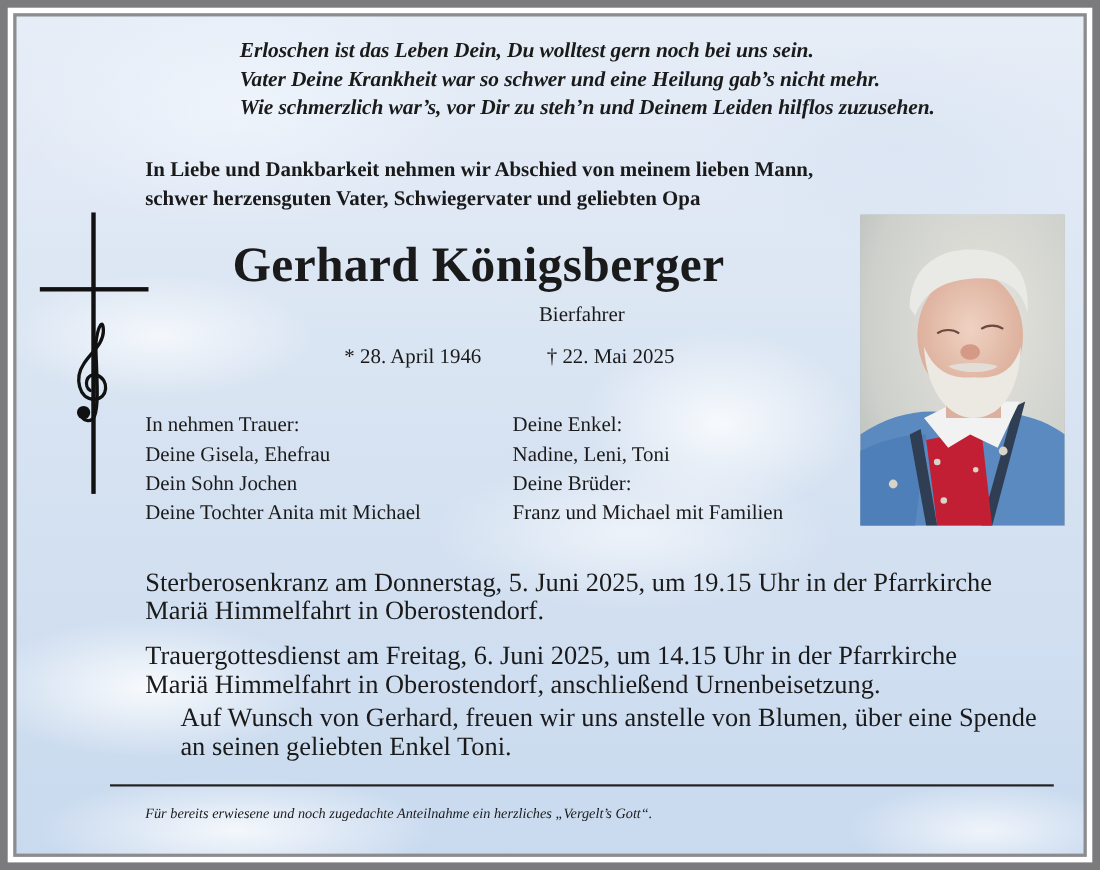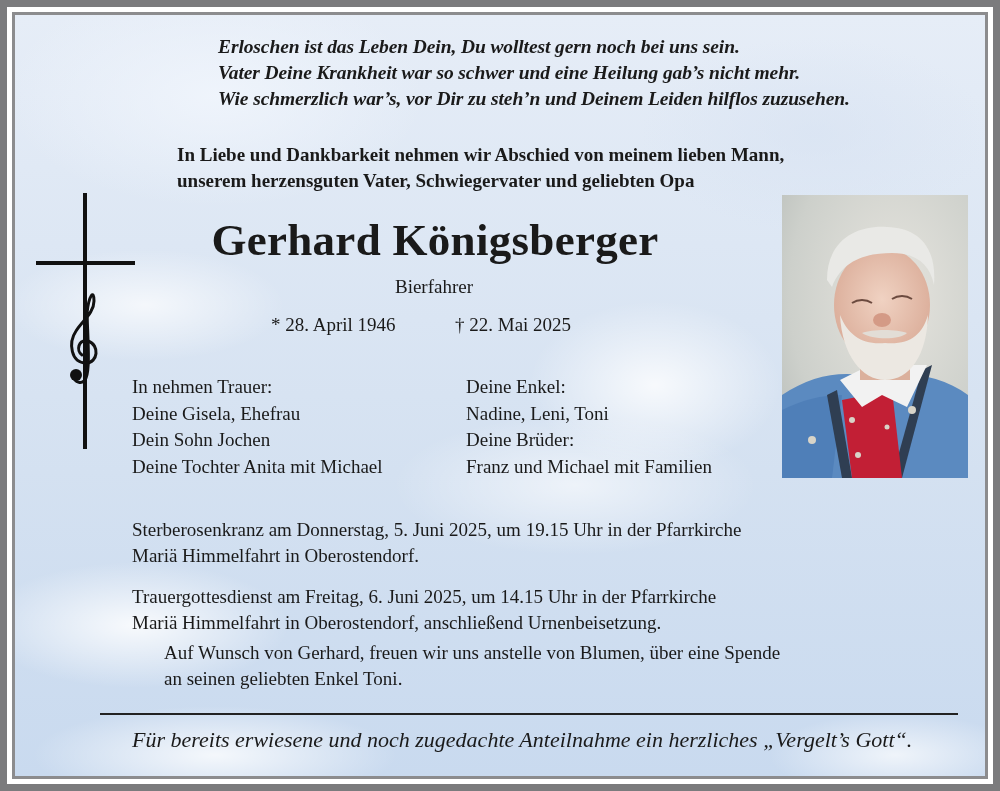--- a/index.html
+++ b/index.html
@@ -28,50 +28,50 @@
         radial-gradient(ellipse 250px 140px at 800px 120px, rgba(215,226,242,0.6), rgba(215,226,242,0) 70%),
         linear-gradient(180deg, #e6edf7 0%, #dde7f4 30%, #d4e1f1 60%, #c9daef 100%);
     }
 
     .text-block { position: absolute; font-size: 19px; line-height: 26px; white-space: nowrap; font-weight: bold; }
 
     .poem {
       left: 218px; top: 34px; font-style: italic; font-size: 19.5px; line-height: 26px;
       letter-spacing: -0.1px;
     }
-    .intro { left: 132px; top: 142px; margin-left: 45px; }
+    .intro { left: 132px; top: 142px; }
 
     .name {
       position: absolute; left: 190px; top: 212px; width: 490px; text-align: center;
       font-weight: bold; font-size: 45px; line-height: 56px; color: #1a1a1a; white-space: nowrap;
       letter-spacing: 0.3px;
       font-family: Liberation Serif, serif;
     }
     .occupation {
-      position: absolute; left: 300px; top: 275px; width: 268px; text-align: center;
+      position: absolute; left: 300px; top: 275px; width: 268px; text-align: right;
       font-size: 19px; line-height: 24px;
     }
-    .dates { position: absolute; top: 313px; font-size: 19px; line-height: 24px; white-space: nowrap; }
+    .dates { position: absolute; top: 313px; font-size: 19px; line-height: 24px; white-space: nowrap; margin-left: 42px; }
     .dates.birth { left: 271px; }
     .dates.death { left: 455px; }
 
     .mourners { position: absolute; top: 374px; font-size: 19px; line-height: 26.5px; white-space: nowrap; }
     .mourners.left { left: 132px; }
     .mourners.right { left: 466px; }
 
-    .para { position: absolute; left: 132px; font-size: 19px; line-height: 26px; white-space: nowrap; }
+    .para { position: absolute; left: 132px; font-size: 24px; line-height: 26px; white-space: nowrap; }
     .para.p1 { top: 517px; }
     .para.p2 { top: 584px; }
     .para.p3 { top: 640px; margin-left: 32px; }
 
     .divider {
       position: absolute; left: 100px; top: 713px; width: 858px; height: 2px; background: #222;
     }
     .thanks {
-      position: absolute; left: 132px; top: 727px; font-style: italic; font-size: 22px;
+      position: absolute; left: 132px; top: 727px; font-style: italic; font-size: 13px;
       line-height: 26px; white-space: nowrap;
     }
 
     .cross { position: absolute; left: 36px; top: 193px; width: 100px; height: 256px; }
 
     .photo {
       position: absolute; left: 782px; top: 195px; width: 186px; height: 283px; overflow: hidden;
       background: radial-gradient(ellipse 120px 160px at 110px 100px, #e0e0dc, #c9cbc6 70%, #b8bcb8 100%);
     }
   </style>
@@ -84,21 +84,21 @@
 <div class="sky"></div>
 
 <div class="text-block poem">
   <div>Erloschen ist das Leben Dein, Du wolltest gern noch bei uns sein.</div>
   <div>Vater Deine Krankheit war so schwer und eine Heilung gab’s nicht mehr.</div>
   <div>Wie schmerzlich war’s, vor Dir zu steh’n und Deinem Leiden hilflos zuzusehen.</div>
 </div>
 
 <div class="text-block intro">
   <div>In Liebe und Dankbarkeit nehmen wir Abschied von meinem lieben Mann,</div>
-  <div>unserem herzensguten Vater, Schwiegervater und geliebten Opa</div>
+  <div>schwer herzensguten Vater, Schwiegervater und geliebten Opa</div>
 </div>
 
 <svg class="cross" viewBox="0 0 100 256" xmlns="http://www.w3.org/2000/svg">
   <rect x="47" y="0" width="4" height="256" fill="#111"></rect>
   <rect x="0" y="68" width="99" height="4" fill="#111"></rect>
   <g fill="none" stroke="#111" stroke-width="3" stroke-linecap="round">
     <path d="M49 175 C 49 160, 50 140, 51 120 C 53 102, 58 96, 58 108 C 58 120, 46 128, 40 138 C 32 150, 35 170, 50 170 C 62 170, 64 152, 52 148 C 42 146, 40 158, 46 162"></path>
     <path d="M51 120 C 52 150, 54 175, 50 185 C 47 192, 38 190, 38 183"></path>
   </g>
   <circle cx="40" cy="182" r="6" fill="#111"></circle>

